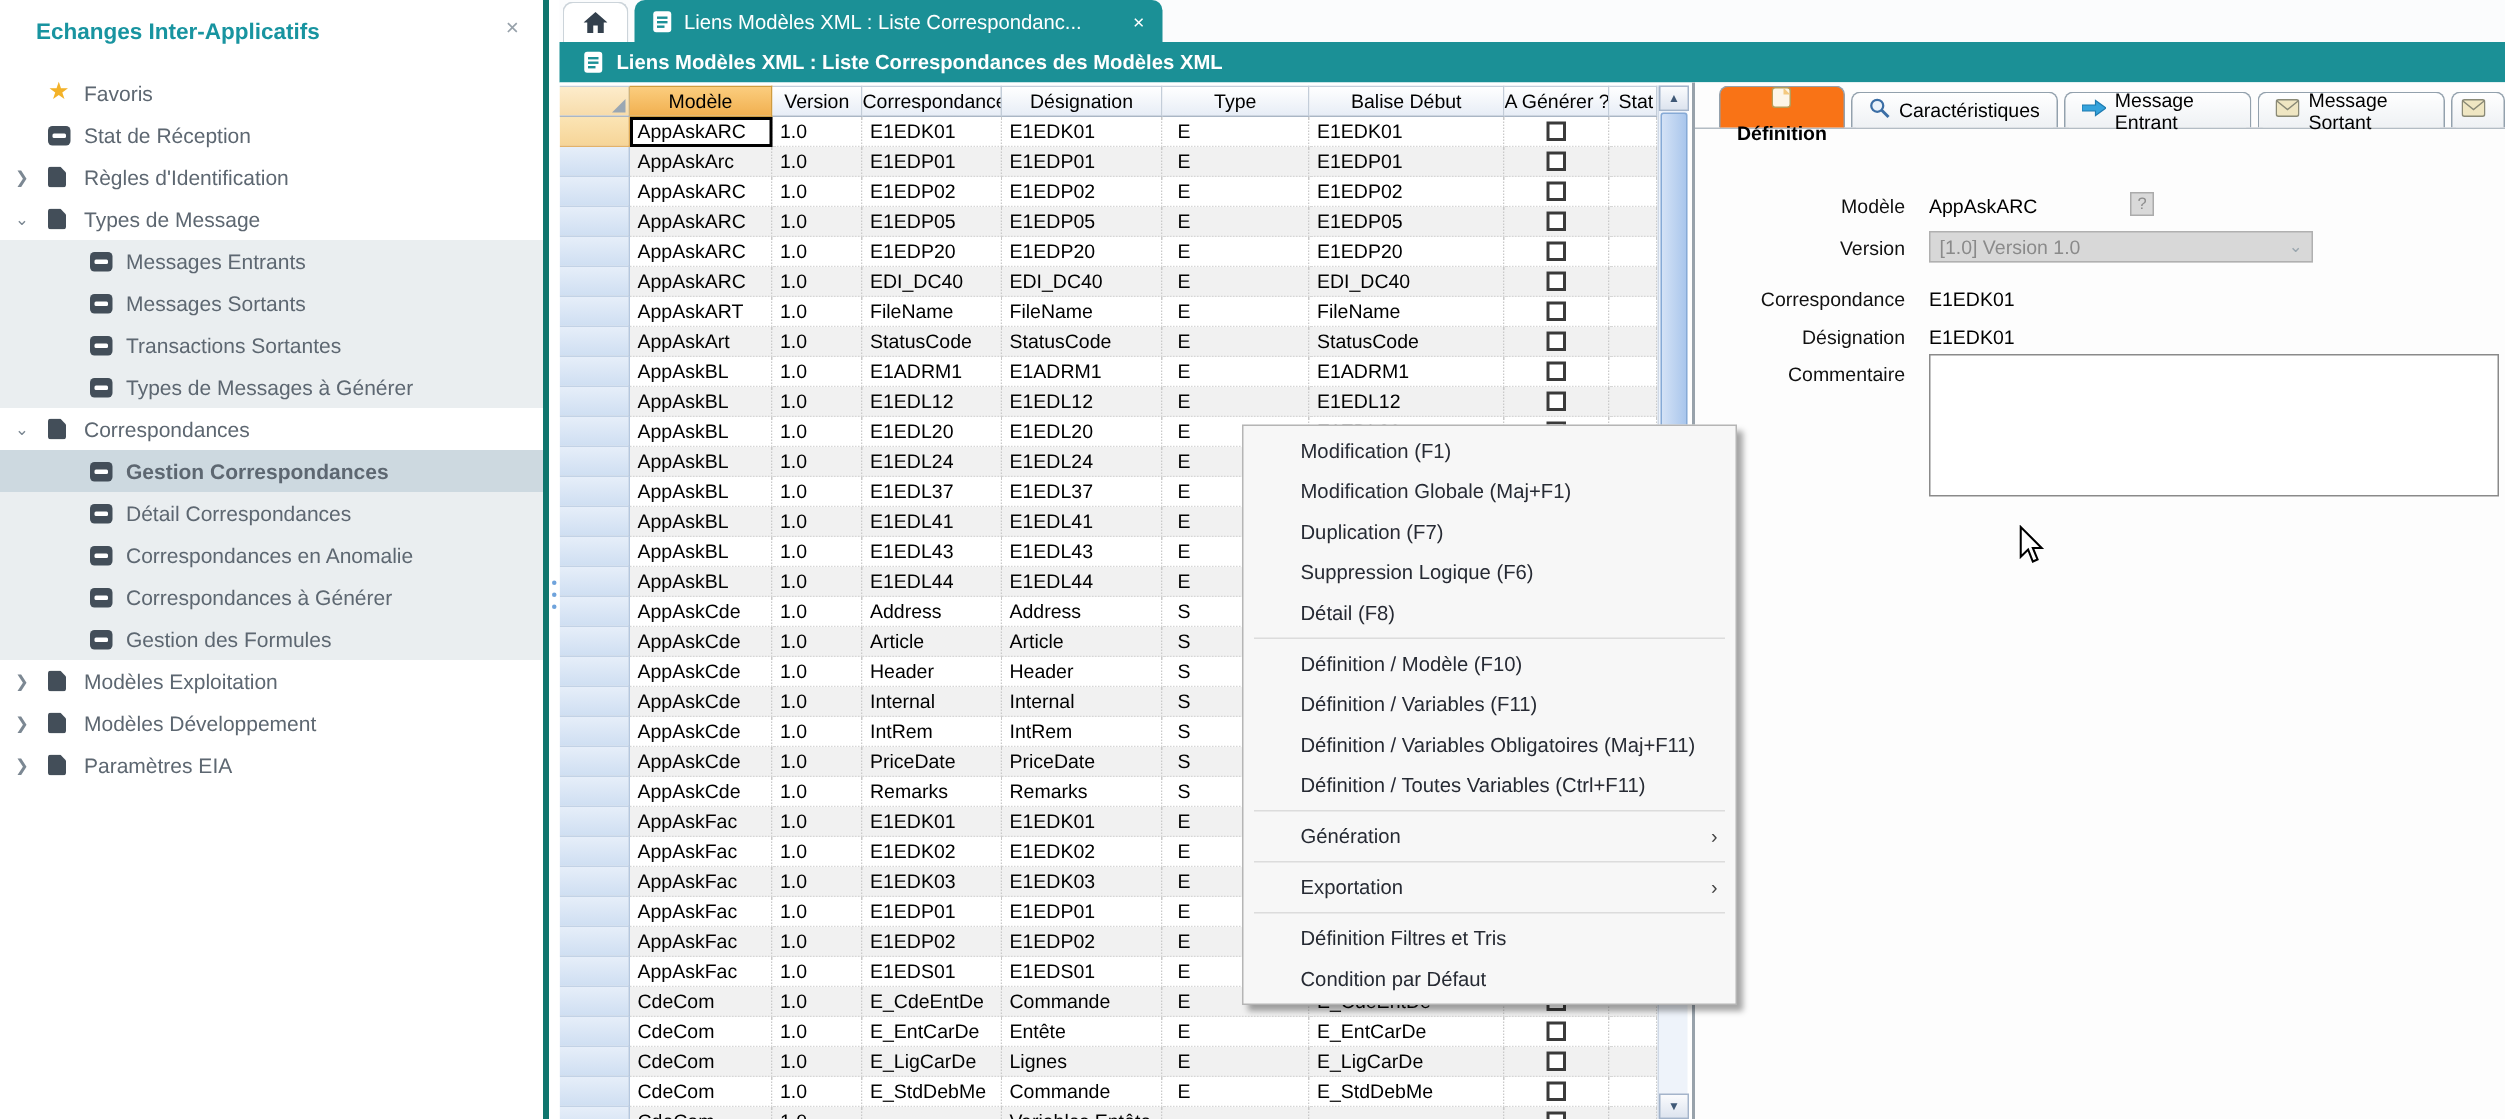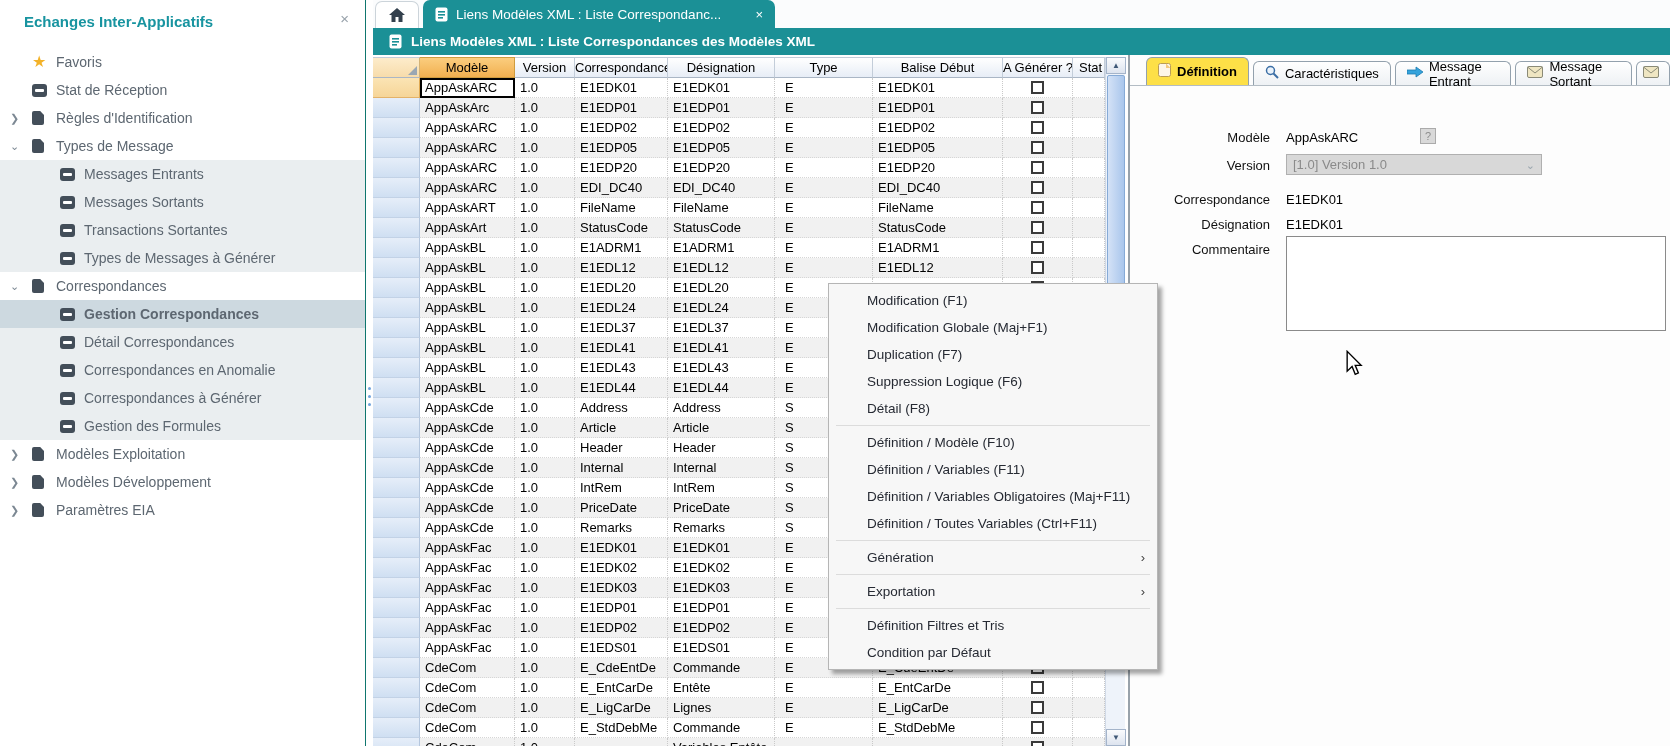--- a/index.html
+++ b/index.html
@@ -1,20 +1,20 @@
 <!DOCTYPE html>
 <html><head>
 <meta charset="utf-8">
 <style>
   * { box-sizing: border-box; margin: 0; padding: 0; }
   html,body { width:1670px; height:746px; overflow:hidden; font-family:"Liberation Sans", sans-serif; background:#fff; }
   .app { position:relative; width:1670px; height:746px; }
 
   
-  .sidebar { position:absolute; left:0; top:0; width:366px; height:746px; background:#fff; border-right:1px solid #0f766e; }
+  .sidebar { position:absolute; left:0; top:0; width:366px; height:746px; background:#fff; border-right:4px solid #0f766e; }
   .sb-title { position:absolute; left:24px; top:13px; font-size:15px; font-weight:bold; color:#1894a0; }
   .sb-close { position:absolute; right:16px; top:10px; font-size:15px; color:#98a2ab; cursor:default; }
   .tree { position:absolute; top:48px; left:0; right:0; }
   .tree-item { height:28px; display:flex; align-items:center; font-size:14px; color:#5d6771; }
   .tree-item.l1 { padding-left:8px; }
   .tree-item.l2 { padding-left:60px; }
   .tree-item.band { background:#eaeef0; }
   .tree-item.selected { background:#cdd9e0;font-weight:bold; }
   .chev { width:24px; color:#7c8893; font-size:11px; text-align:left; padding-left:2px; }
   .ico { width:24px; display:flex; align-items:center; }
@@ -61,21 +61,21 @@
   .vs-btn { position:absolute; left:0; width:20px; height:17px; background:linear-gradient(#fafbfd,#dde4ef); border:1px solid #a4b4ca; display:flex; align-items:center; justify-content:center; font-size:8px; color:#3f5876; }
   .vs-up { top:0; }
   .vs-down { bottom:0; }
   .vs-thumb { position:absolute; left:1px; top:18px; width:18px; height:210px; background:linear-gradient(90deg,#d4e2f6,#a9c6ec); border:1px solid #86aad6; border-radius:2px; }
 
   
   .rpanel { position:absolute; left:755px; top:0; right:0; bottom:0; background:#fdfdfd; border-left:2px solid #98a2ab; }
   .ptabs { position:absolute; left:16px; top:2px; right:0; height:28px; display:flex; gap:4px; align-items:flex-end; }
   .ptabs-line { position:absolute; left:0; top:30px; right:0; height:1px; background:#b3bcc4; }
   .ptab { height:24px; border:1px solid #93a1ad; border-bottom:none; border-radius:6px 6px 0 0; background:linear-gradient(#ffffff,#eef1f4); padding:0 11px; display:flex; align-items:center; gap:6px; font-size:13px; color:#000; position:relative; z-index:1; }
-  .ptab.active { height:28px; background:#fde047; font-weight:bold; z-index:3; }
+  .ptab.active { height:28px; background:#f97316; font-weight:bold; z-index:3;flex-direction:column; }
   .ptab.partial { width:40px; overflow:hidden; padding:0 6px; }
   .form { position:absolute; left:0; top:31px; right:0; bottom:0; font-size:13px; color:#000; }
   .frow { position:absolute; left:0; height:20px; display:flex; align-items:center; }
   .flabel { width:150px; text-align:right; padding-right:10px; color:#111; }
   .fvalue { padding-left:6px; }
   .help-btn { position:absolute; left:290px; top:42px; width:16px; height:16px; background:#d9d9d9; border:1px solid #ababab; color:#8d8d8d; font-size:11px; text-align:center; line-height:14px; }
   .combo { position:absolute; left:156px; top:68px; width:256px; height:21px; background:#d8d8d8; border:1px solid #b0b0b0; color:#8a8a8a; font-size:13px; line-height:19px; padding:0 6px; }
   .combo .dd { position:absolute; right:6px; top:1px; color:#9aa6ae; font-size:11px; }
   .comment-box { position:absolute; left:156px; top:150px; width:380px; height:95px; background:#fff; border:1px solid #8a8a8a; }
 

